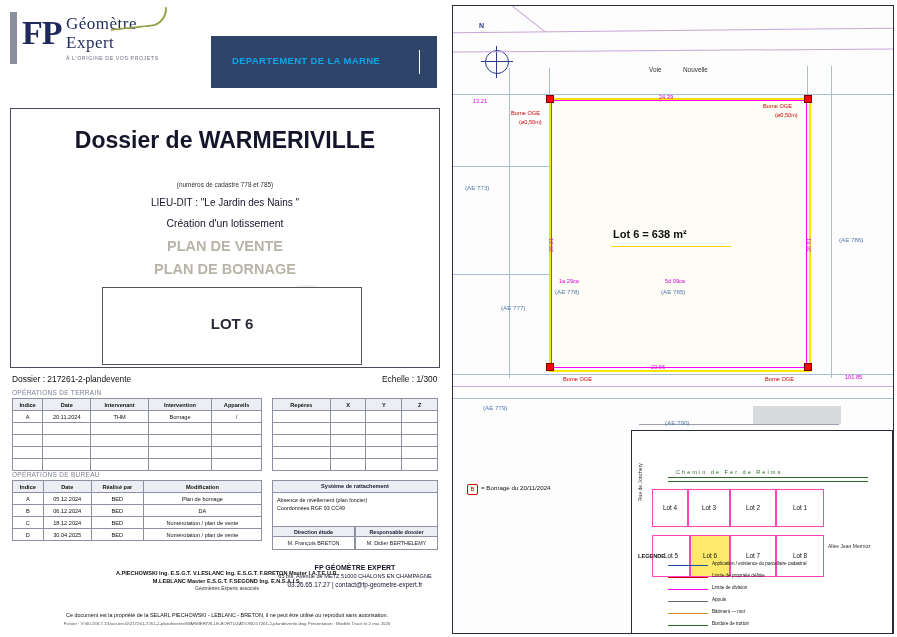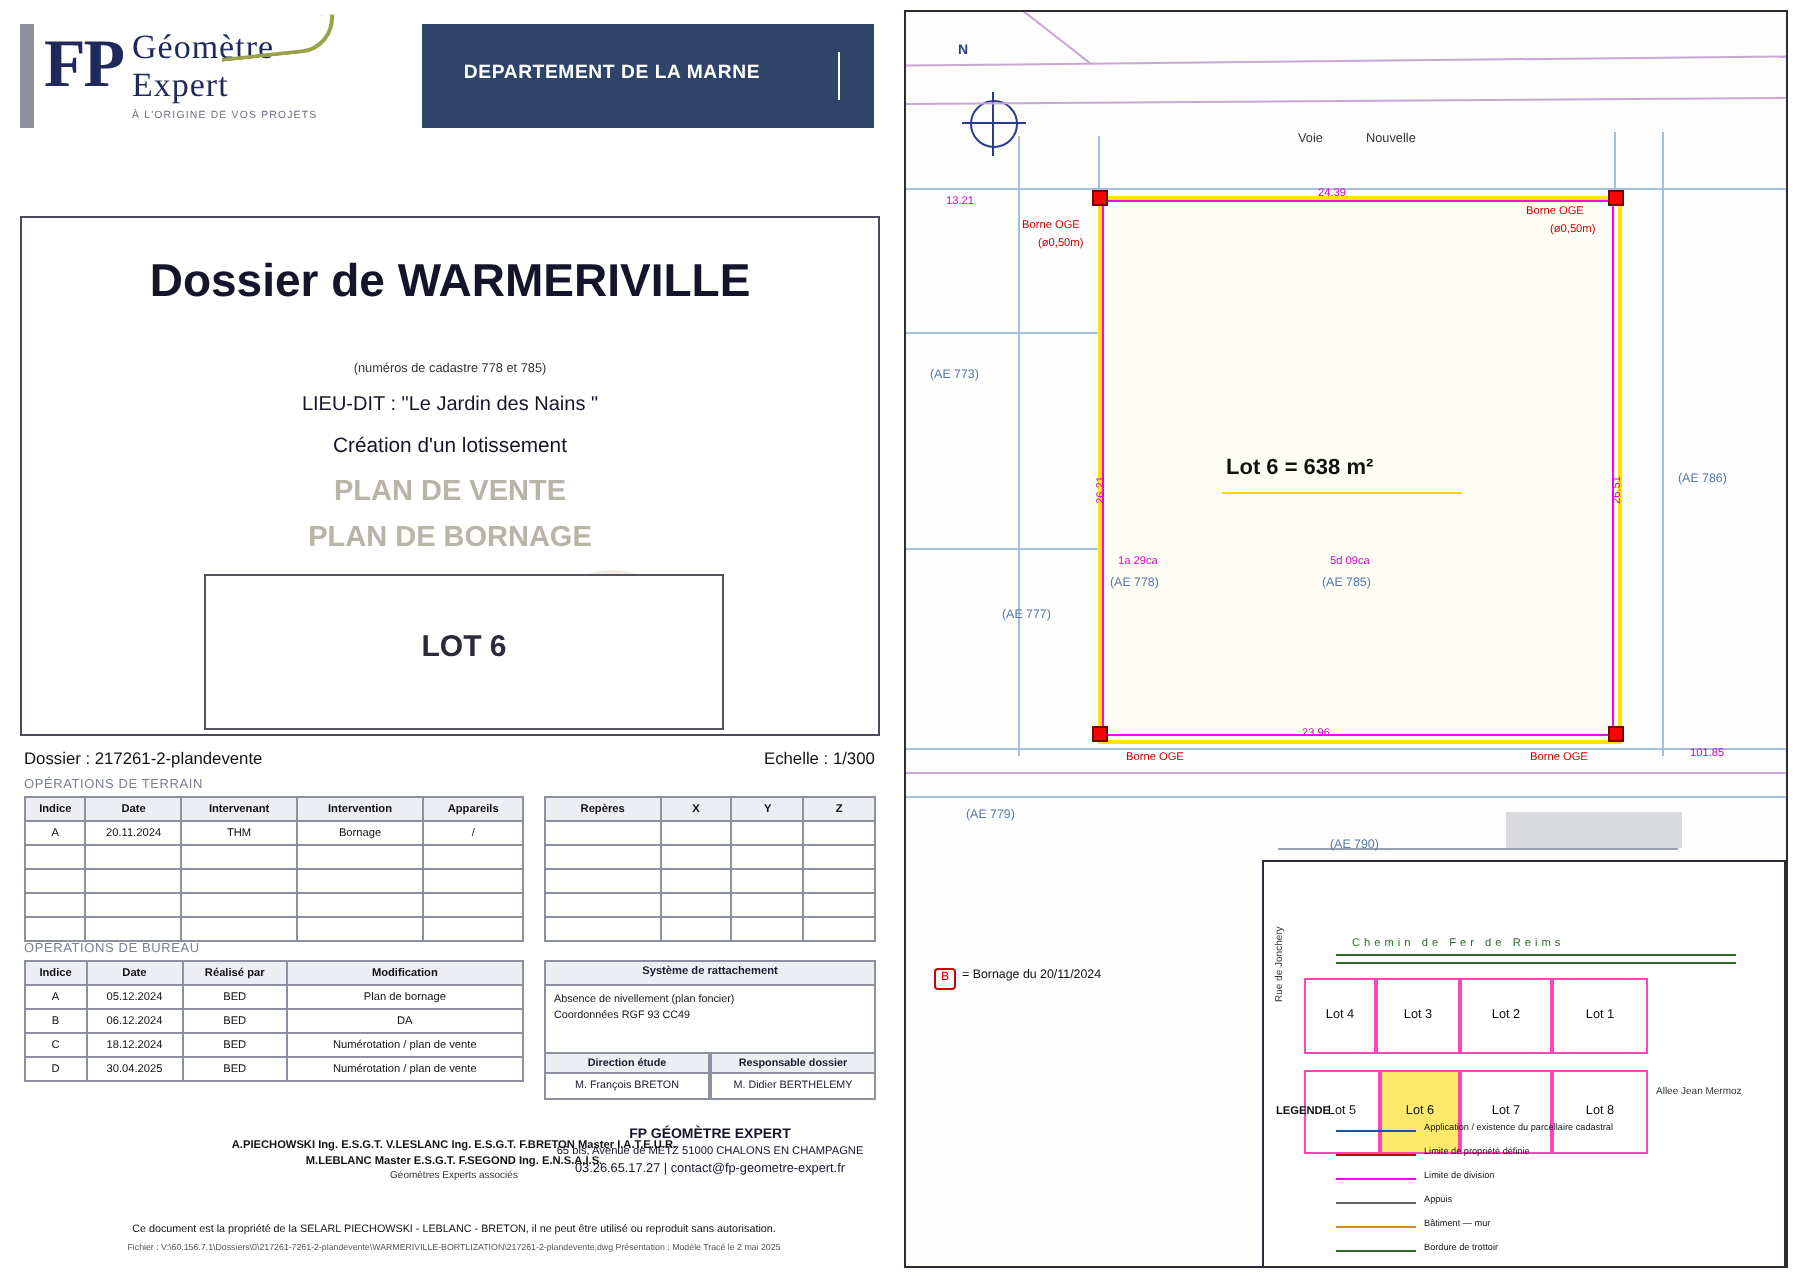--- a/index.html
+++ b/index.html
@@ -15,21 +15,21 @@
   .logo-mark{position:absolute;left:0;top:4px;width:52px;height:52px;}
   .logo-bar{position:absolute;left:0;top:0;width:7px;height:52px;background:#8c8f9e;}
   .logo-fp{position:absolute;left:12px;top:2px;font-family:"Liberation Serif",serif;font-size:34px;font-weight:bold;color:#1f2a5a;letter-spacing:-1px;}
   .logo-txt{position:absolute;left:56px;top:6px;}
   .logo-g{font-family:"Liberation Serif",serif;font-size:17px;color:#1f2a5a;letter-spacing:.5px;}
   .logo-e{font-family:"Liberation Serif",serif;font-size:17px;color:#1f2a5a;letter-spacing:.5px;display:block;margin-top:-1px;}
   .logo-sub{font-size:5.2px;color:#6b6f80;letter-spacing:.6px;margin-top:2px;}
   .logo-swoosh{position:absolute;left:100px;top:2px;width:56px;height:16px;border-bottom:2px solid #9aa24a;border-right:2px solid #9aa24a;border-radius:0 0 40px 0;transform:rotate(-6deg);}
 
   
-  .dept{position:absolute;left:205px;top:8px;width:226px;height:52px;background:#2e4468;color:#ffffff;}
+  .dept{position:absolute;left:205px;top:32px;width:226px;height:52px;background:#2e4468;color:#0ea5e9;}
   .dept-label{position:absolute;left:0;top:19px;width:190px;text-align:center;font-size:9.6px;font-weight:bold;letter-spacing:.3px;}
   .dept-rule{position:absolute;right:17px;top:14px;width:1px;height:24px;background:#fff;}
 
   
   .titlecard{position:absolute;left:4px;top:104px;width:428px;height:258px;border:1px solid #4a4a5a;background:#fff;}
   .commune{position:absolute;top:18px;left:0;width:100%;text-align:center;font-size:23px;font-weight:bold;color:#14142b;}
   .section{position:absolute;top:55px;left:0;width:100%;text-align:center;font-size:12.5px;font-weight:bold;color:#14142b;}
   .cadastre{position:absolute;top:72px;left:0;width:100%;text-align:center;font-size:6.4px;color:#333;}
   .lieudit{position:absolute;top:88px;left:0;width:100%;text-align:center;font-size:10px;color:#14142b;}
   .creation{position:absolute;top:109px;left:0;width:100%;text-align:center;font-size:10.4px;color:#14142b;}

